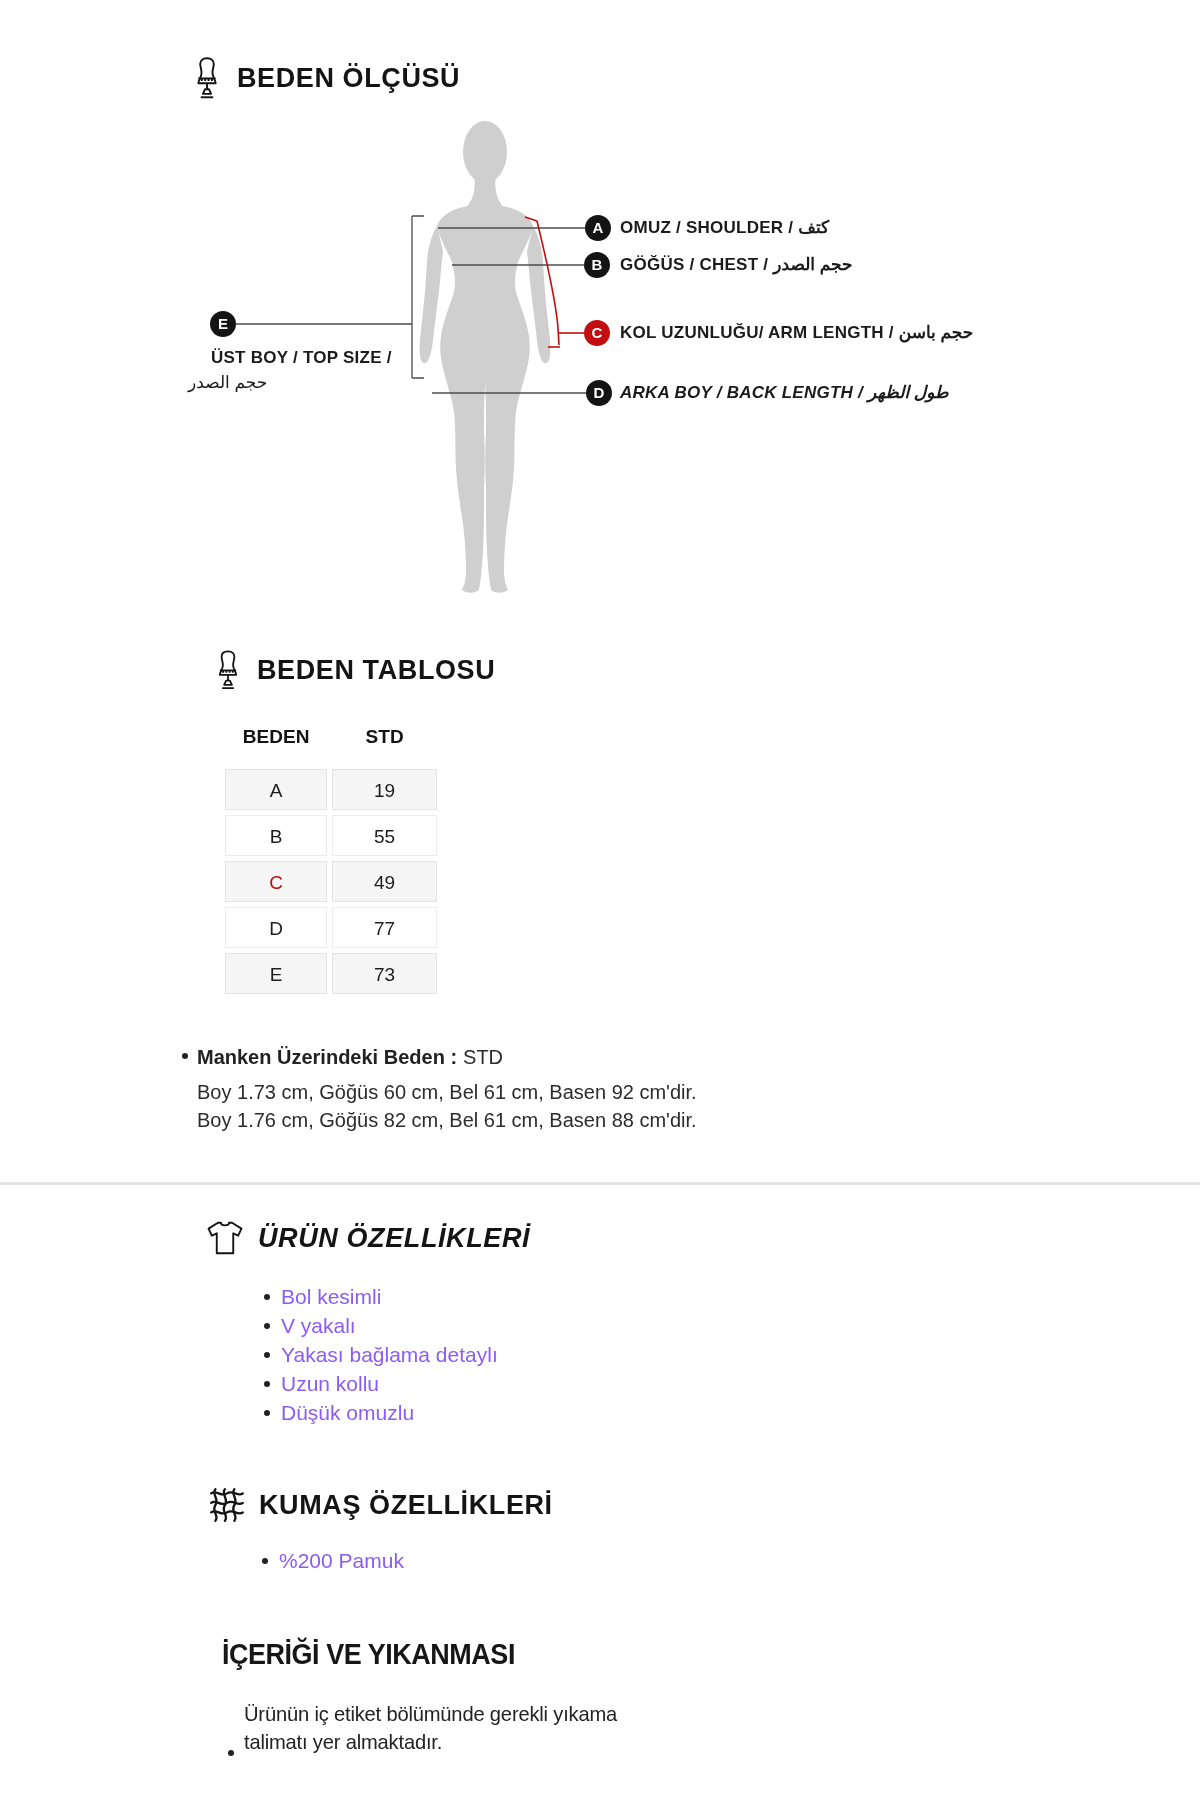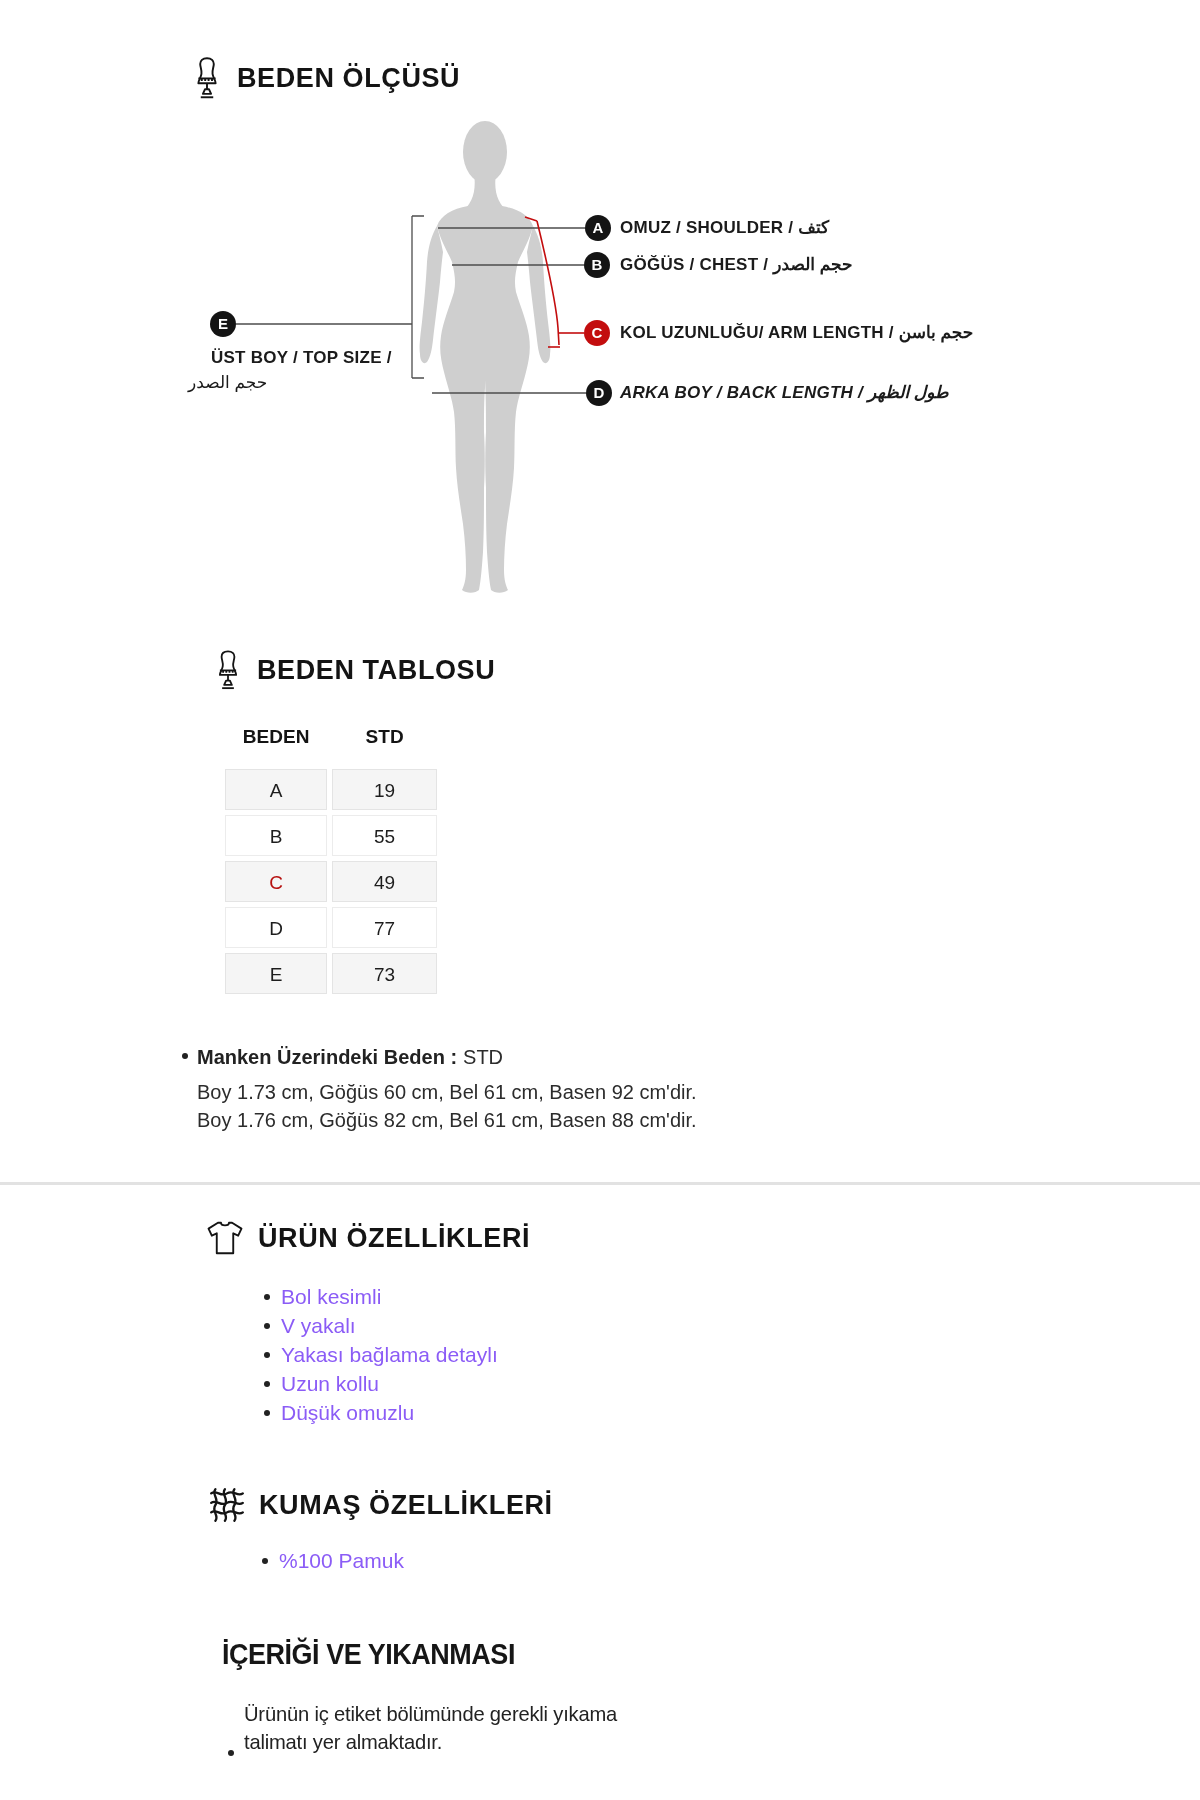--- a/index.html
+++ b/index.html
@@ -200,21 +200,21 @@
     <span class="note-val">STD</span>
   </div>
   <div class="note-body">
     <div>Boy 1.73 cm, Göğüs  60 cm, Bel 61 cm, Basen 92 cm'dir.</div>
     <div>Boy 1.76 cm, Göğüs  82 cm, Bel 61 cm, Basen 88 cm'dir.</div>
   </div>
 </div>
 
 <div class="abs divider" style="top:1182px;"></div>
 
-<div class="abs sec-head" style="left:205px;top:1218px;">
+<div class="abs sec-head" style="left:205px;top:1218px;font-style:italic;">
   <svg class="sec-icon" width="40" height="40" viewBox="0 0 34 30">
     <g fill="none" stroke="#141414" stroke-width="1.6" stroke-linejoin="round">
       <path d="M11,2 L13.6,2 C13.6,5 20.4,5 20.4,2 L23,2 L31,7 L28.2,13 L24,11 L24,28 L10,28 L10,11 L5.8,13 L3,7 Z"></path>
     </g>
   </svg>
   <div class="sec-title">ÜRÜN ÖZELLİKLERİ</div>
 </div>
 
 <ul class="abs blist" style="left:264px;top:1282px;">
   <li>
@@ -249,21 +249,21 @@
       <path d="M16,3 C12,8 20,12 16,18 C12,24 20,28 16,33"></path>
       <path d="M25,3 C21,8 29,12 25,18 C21,24 29,28 25,33"></path>
     </g>
   </svg>
   <div class="sec-title">KUMAŞ ÖZELLİKLERİ</div>
 </div>
 
 <ul class="abs blist" style="left:262px;top:1546px;">
   <li>
       <span class="dot"></span>
-      <span>%100  Pamuk</span>
+      <span>%200  Pamuk</span>
     </li>
 </ul>
 
 <div class="abs" style="left:222px;top:1638px;">
   <div class="care-title">İÇERİĞİ VE YIKANMASI</div>
 </div>
 
 <div class="abs care-item" style="left:228px;top:1700px;">
   <span class="dot"></span>
   <span class="care-text">Ürünün iç etiket bölümünde gerekli yıkama talimatı yer almaktadır.</span>

